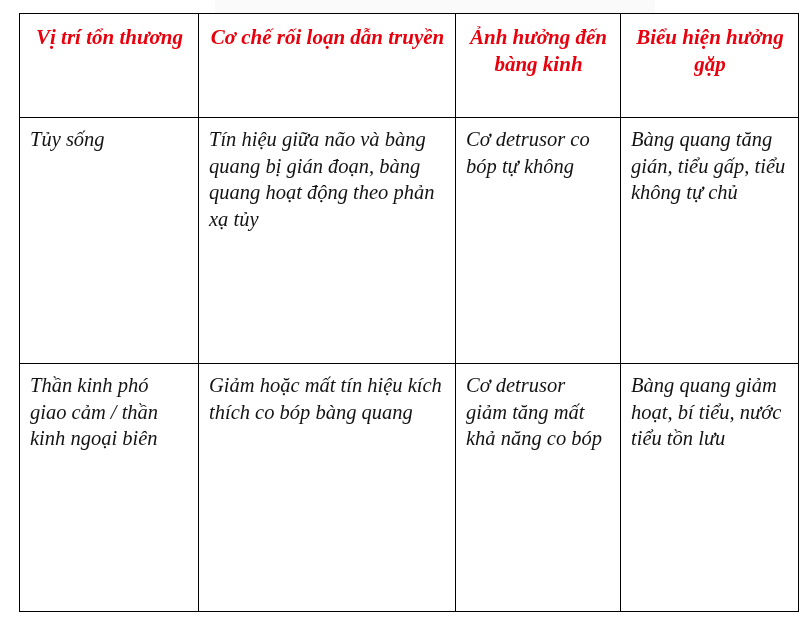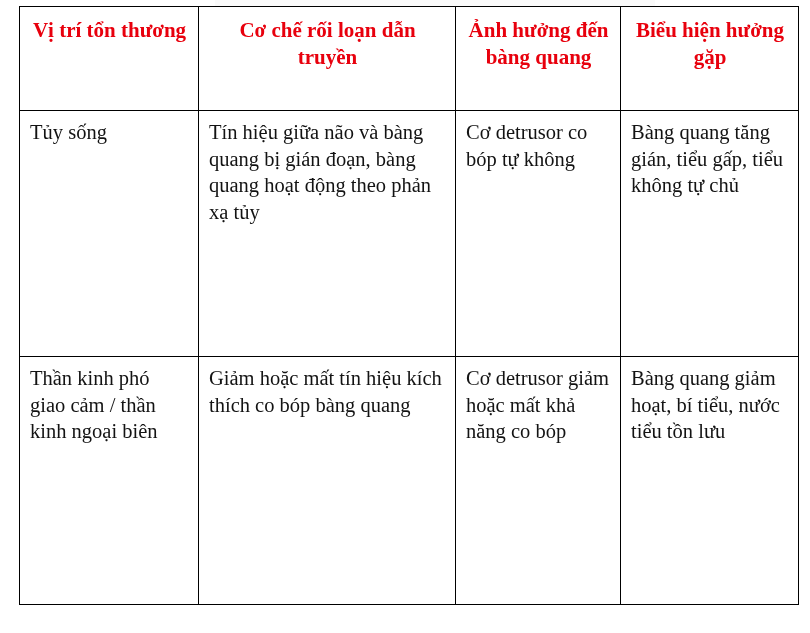--- a/index.html
+++ b/index.html
@@ -22,23 +22,24 @@
     top: 0;
     left: 215px;
     width: 440px;
     height: 13px;
     background: #fafafa;
   }
 
   .table-wrap {
     position: absolute;
     left: 19px;
-    top: 6px;
+    top: 13px;
     width: 779px;
     height: 599px;
+    font-style: italic;
   }
 
   table.neuro-table {
     border-collapse: collapse;
     table-layout: fixed;
     width: 779px;
     height: 599px;
     background: #ffffff;
   }
 
@@ -95,32 +96,32 @@
     <colgroup>
       <col class="c1">
         <col class="c2">
         <col class="c3">
         <col class="c4">
     </colgroup>
     <thead>
       <tr>
         <th>Vị trí tổn thương</th>
         <th>Cơ chế rối loạn dẫn truyền</th>
-        <th>Ảnh hưởng đến bàng quang</th>
+        <th>Ảnh hưởng đến bàng kinh</th>
         <th>Biểu hiện hưởng gặp</th>
       </tr>
     </thead>
     <tbody>
       <tr class="r2">
         <td class="rowhead">Tủy sống</td>
         <td>Tín hiệu giữa não và bàng quang bị gián đoạn, bàng quang hoạt động theo phản xạ tủy</td>
         <td>Cơ detrusor co bóp tự không</td>
         <td>Bàng quang tăng gián, tiểu gấp, tiểu không tự chủ</td>
       </tr>
       <tr class="r3">
         <td class="rowhead">Thần kinh phó giao cảm / thần kinh ngoại biên</td>
         <td>Giảm hoặc mất tín hiệu kích thích co bóp bàng quang</td>
-        <td>Cơ detrusor giảm hoặc mất khả năng co bóp</td>
+        <td>Cơ detrusor giảm tăng mất khả năng co bóp</td>
         <td>Bàng quang giảm hoạt, bí tiểu, nước tiểu tồn lưu</td>
       </tr>
     </tbody>
   </table>
 </div>
 
 </body></html>

